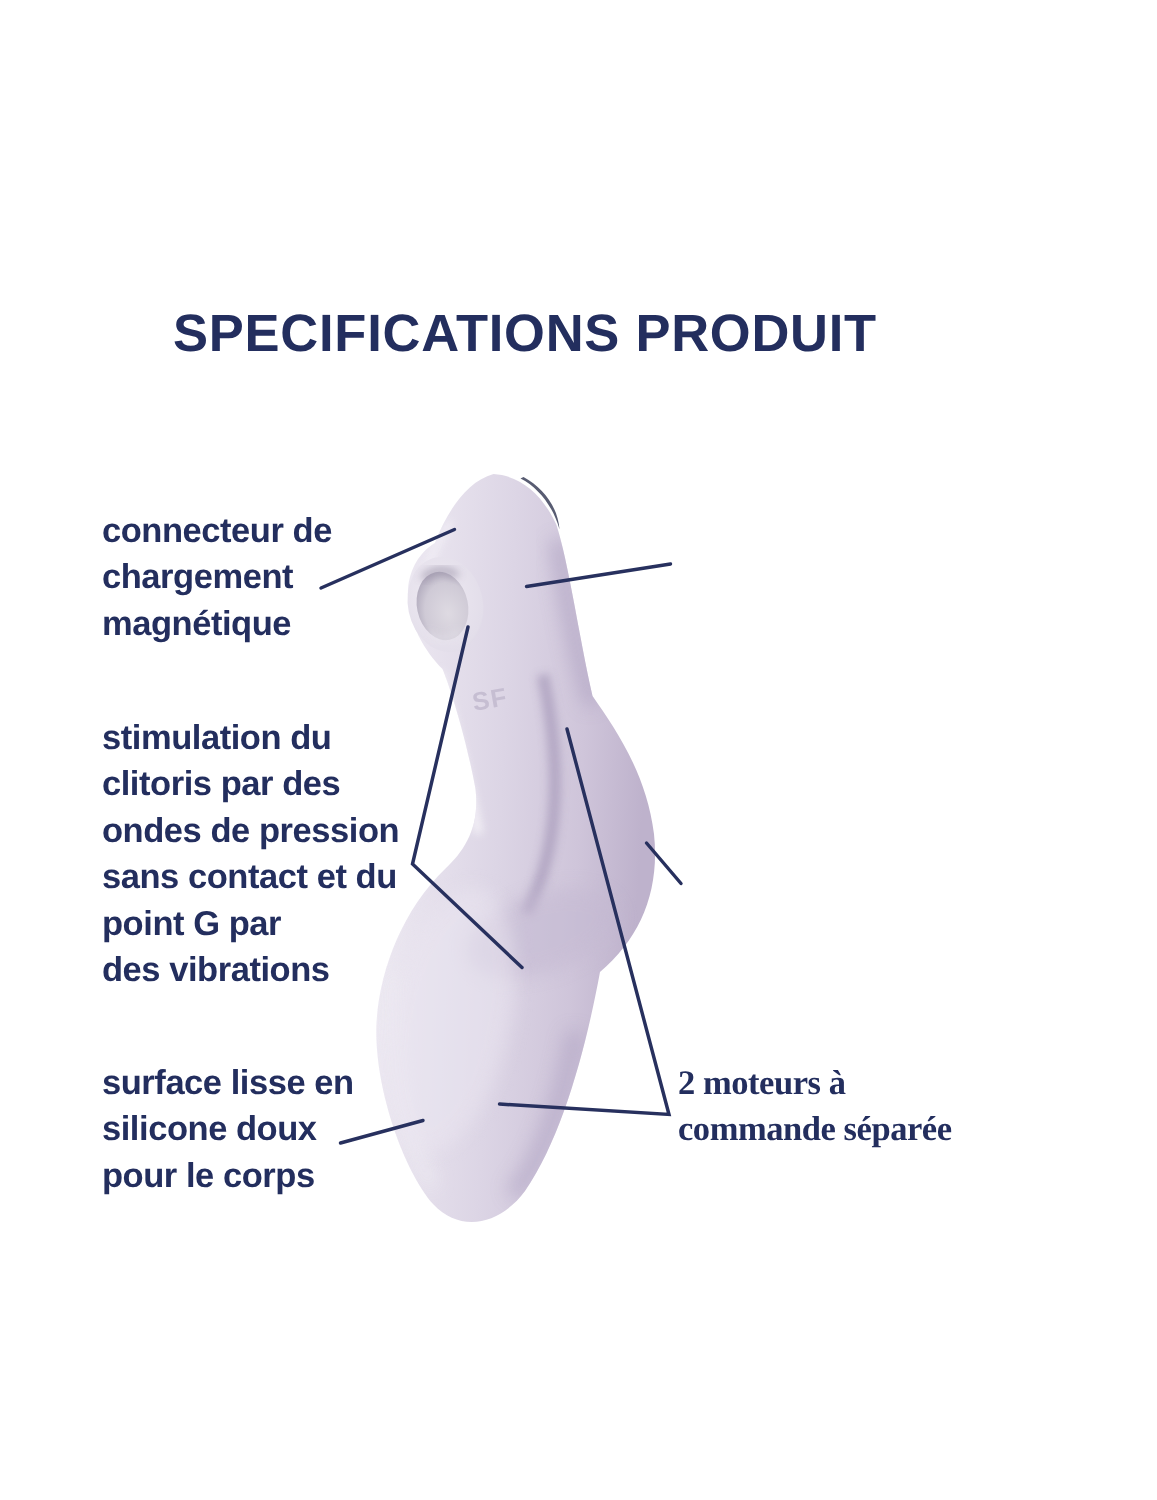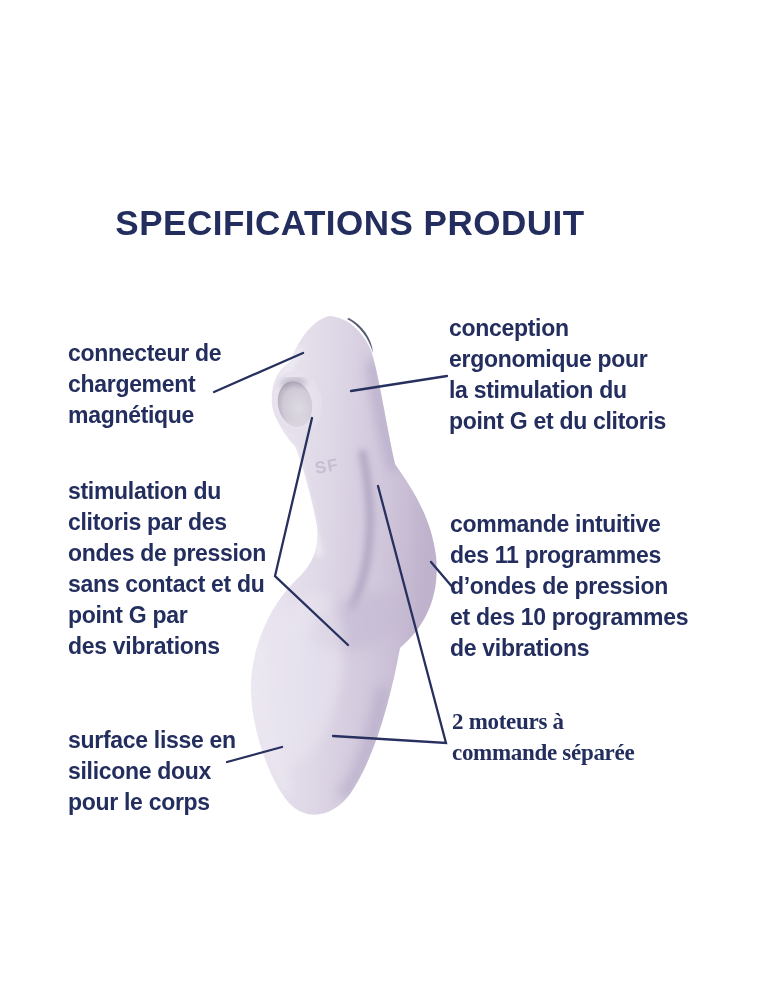--- a/index.html
+++ b/index.html
@@ -30,21 +30,21 @@
     position: absolute;
     white-space: pre-line;
     font-size: 23px;
     font-weight: 700;
     line-height: 31px;
     letter-spacing: -0.3px;
     color: #232e5e;
   }
   #co-left-1 { left: 68px;  top: 338px; width: 220px; }
   #co-left-2 { left: 68px;  top: 476px; width: 230px; }
-  #co-left-3 { left: 68px;  top: 706px; width: 220px; margin-top: 19px; }
+  #co-left-3 { left: 68px;  top: 706px; width: 220px; }
   #co-right-1 { left: 449px; top: 313px; width: 280px; }
   #co-right-2 { left: 450px; top: 509px; width: 290px; }
   #co-right-3 { left: 452px; top: 706px; width: 280px; font-family: Liberation Serif, serif; }
   #scene {
     position: absolute;
     left: 0;
     top: 0;
   }
 </style>
 </head>
@@ -60,29 +60,20 @@
 sans contact et du
 point G par
 des vibrations</div>
   <div class="callout" id="co-left-1">connecteur de
 chargement
 magnétique</div>
   <div class="callout" id="co-left-3">surface lisse en
 silicone doux
 pour le corps</div>
 
-  <div class="callout" id="co-right-1">conception
-ergonomique pour
-la stimulation du
-point G et du clitoris</div>
-  <div class="callout" id="co-right-2">commande intuitive
-des 11 programmes
-d’ondes de pression
-et des 10 programmes
-de vibrations</div>
   <div class="callout" id="co-right-3">2 moteurs à
 commande séparée</div>
 
   <svg id="scene" width="771" height="1000" viewBox="0 0 771 1000">
     <defs>
       <linearGradient id="bodyGrad" x1="0" y1="0" x2="1" y2="0.15">
         <stop offset="0" stop-color="#f2eff6"></stop>
         <stop offset="0.22" stop-color="#e8e3ee"></stop>
         <stop offset="0.5" stop-color="#dcd5e5"></stop>
         <stop offset="0.78" stop-color="#cfc5da"></stop>

